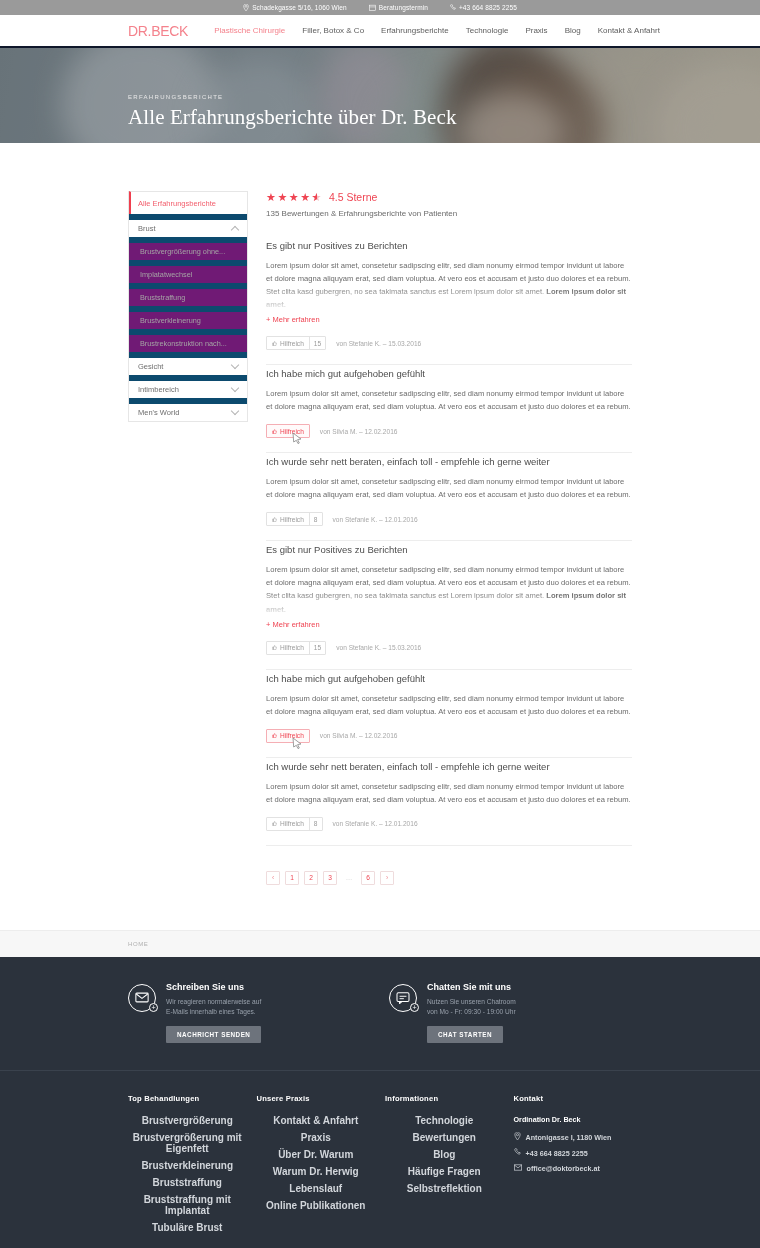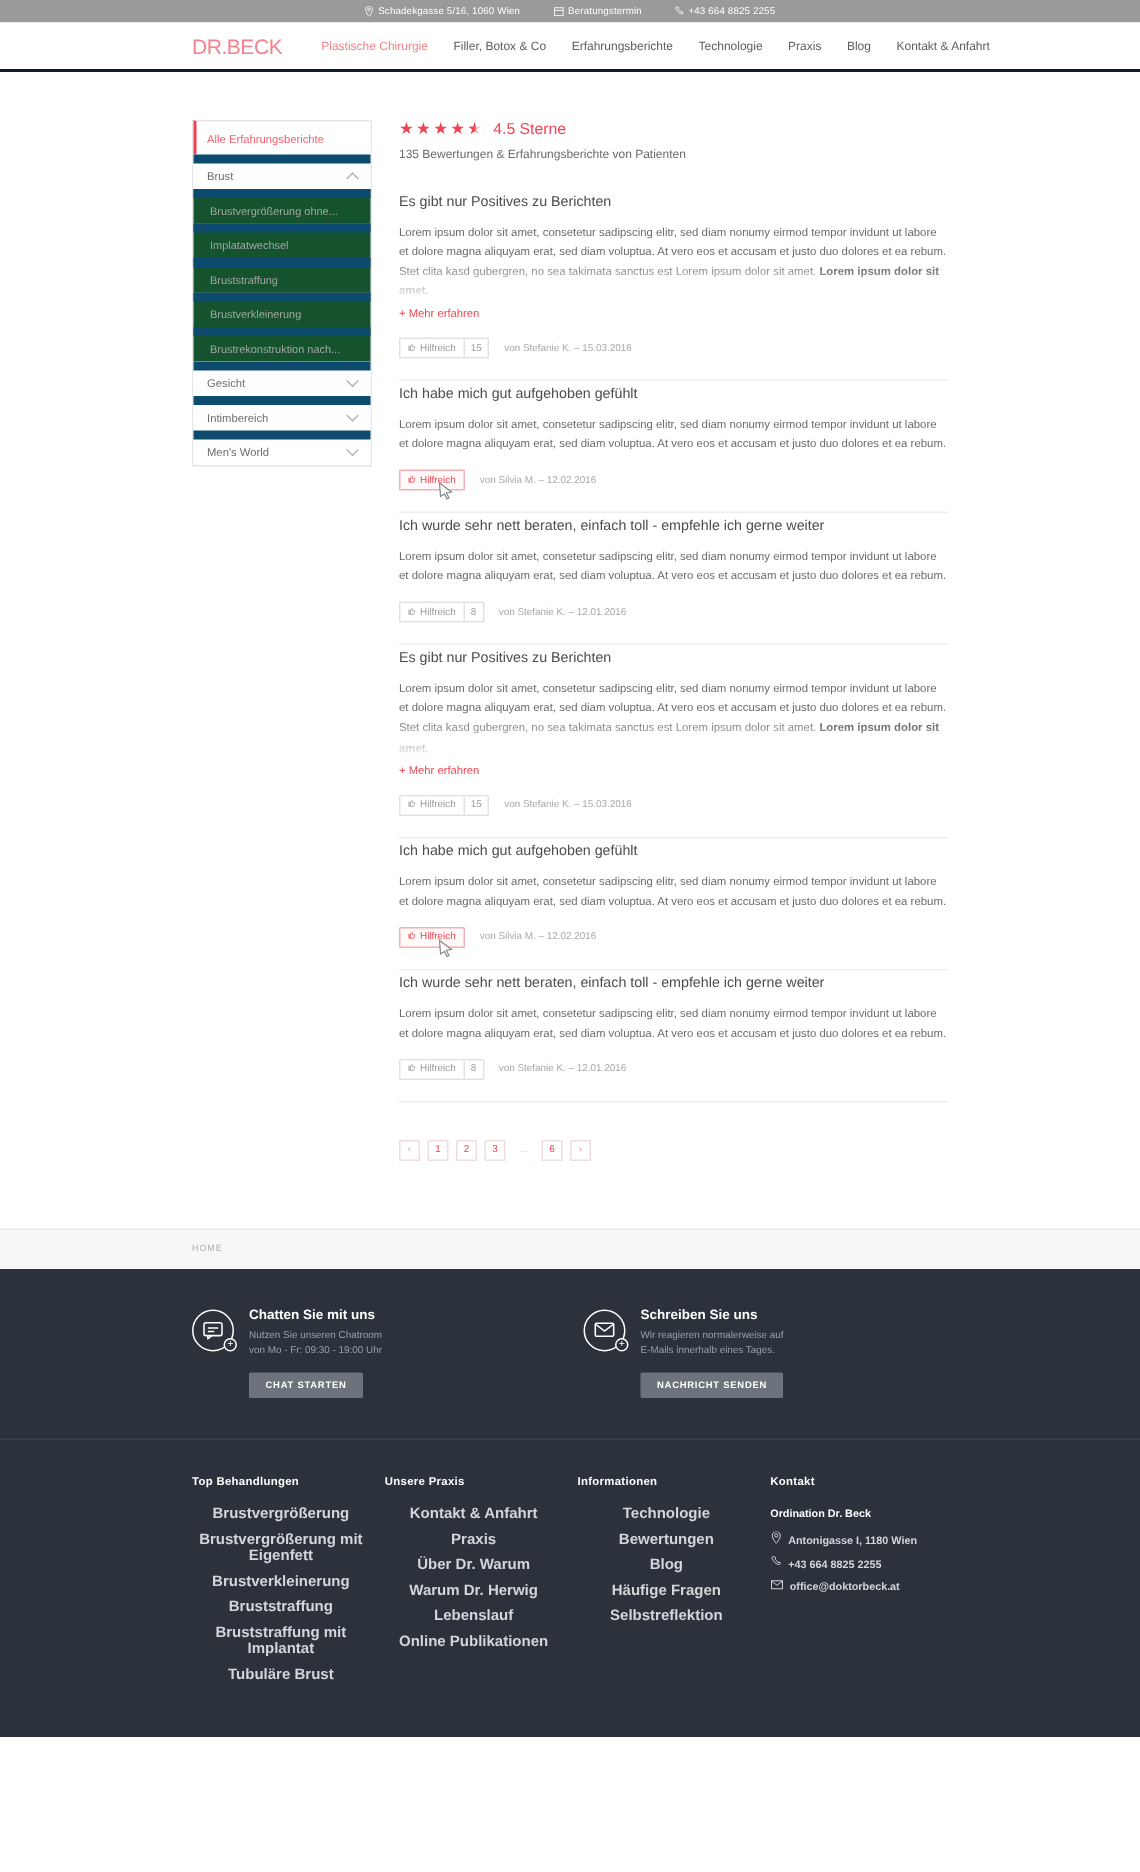--- a/index.html
+++ b/index.html
@@ -92,21 +92,21 @@
     font-family: "Liberation Serif", serif;
     font-size: 21px;
     color: #ffffff;
     font-weight: 400;
     letter-spacing: .1px;
   }
 
   
   .main {
     display: flex;
-    padding: 32px 128px 0 128px;
+    padding: 48px 128px 0 128px;
     align-items: flex-start;
     background: #fff;
     padding-bottom: 45px;
   }
 
   
   .sidebar {
     width: 120px;
     flex: 0 0 120px;
     border: 1px solid #e6e6e6;
@@ -126,21 +126,21 @@
     background: #fff;
     cursor: pointer;
   }
   .side-item:first-child { border-top: 1px solid #e6e6e6; }
   .side-item.active {
     color: #f2606e;
     border-left: 2px solid #ef3f4f;
     padding-left: 7px;
   }
   .side-item.sub {
-    background: #14532d;
+    background: #701a75;
     color: #a5a5a5;
     padding-left: 11px;
     font-size: 7.3px;
   }
   .chev {
     width: 6px; height: 6px;
     border-right: 1px solid #b4b4b4;
     border-bottom: 1px solid #b4b4b4;
     transform: rotate(45deg);
     margin-top: -3px;
@@ -349,20 +349,38 @@
       <a href="#" class="active">Plastische Chirurgie</a>
       <a href="#">Filler, Botox &amp; Co</a>
       <a href="#">Erfahrungsberichte</a>
       <a href="#">Technologie</a>
       <a href="#">Praxis</a>
       <a href="#">Blog</a>
       <a href="#">Kontakt &amp; Anfahrt</a>
     </div>
   </div>
 
+  <div class="hero">
+    <div class="hero-bg">
+      <div class="blur-shape s1"></div>
+        <div class="blur-shape s2"></div>
+      <div class="blur-shape s3"></div>
+        <div class="blur-shape s4"></div>
+      <div class="blur-shape s7"></div>
+        <div class="blur-shape s8"></div>
+      <div class="blur-shape s5"></div>
+        <div class="blur-shape s6"></div>
+      <div class="blur-shape s9"></div>
+    </div>
+    <div class="hero-overlay"></div>
+    <div class="hero-inner">
+      <div class="hero-eyebrow">ERFAHRUNGSBERICHTE</div>
+      <h1 class="hero-title">Alle Erfahrungsberichte über Dr. Beck</h1>
+    </div>
+  </div>
 
   <div class="main">
 
     <div class="sidebar">
       <div class="side-item active">
         <span>Alle Erfahrungsberichte</span>
       </div>
       <div class="side-item">
         <span>Brust</span>
         <span class="chev up"></span>
@@ -563,49 +581,49 @@
 
   <div class="crumbstrip">
     <span>HOME</span>
   </div>
 
   <div class="footer">
 
     <div class="contact-row">
       <div class="contact-card">
         <div class="cc-icon">
+          <svg width="14" height="11" viewBox="0 0 16 12">
+              <rect x="1" y="1" width="14" height="10" rx="1" fill="none" stroke="#fff" stroke-width="1.2"></rect>
+              <path d="M1.5 2l6.5 5 6.5-5" fill="none" stroke="#fff" stroke-width="1.2"></path>
+            </svg>
+          <span class="cc-plus">+</span>
+        </div>
+        <div>
+          <div class="cc-title">Schreiben Sie uns</div>
+          <div class="cc-desc">Wir reagieren normalerweise auf</div>
+          <div class="cc-desc">E-Mails innerhalb eines Tages.</div>
+          <button class="cc-btn">NACHRICHT SENDEN</button>
+        </div>
+      </div>
+
+      <div class="contact-card">
+        <div class="cc-icon">
           <svg width="14" height="12" viewBox="0 0 16 14">
               <rect x="1" y="1" width="14" height="10" rx="1.5" fill="none" stroke="#fff" stroke-width="1.2"></rect>
               <path d="M4 11l0 2.5L7 11" fill="none" stroke="#fff" stroke-width="1.2"></path>
               <line x1="4" y1="5" x2="12" y2="5" stroke="#fff" stroke-width="1.1"></line>
               <line x1="4" y1="7.8" x2="9" y2="7.8" stroke="#fff" stroke-width="1.1"></line>
             </svg>
           <span class="cc-plus">+</span>
         </div>
         <div>
           <div class="cc-title">Chatten Sie mit uns</div>
           <div class="cc-desc">Nutzen Sie unseren Chatroom</div>
           <div class="cc-desc">von Mo - Fr: 09:30 - 19:00 Uhr</div>
           <button class="cc-btn">CHAT STARTEN</button>
-        </div>
-      </div>
-
-      <div class="contact-card">
-        <div class="cc-icon">
-          <svg width="14" height="11" viewBox="0 0 16 12">
-              <rect x="1" y="1" width="14" height="10" rx="1" fill="none" stroke="#fff" stroke-width="1.2"></rect>
-              <path d="M1.5 2l6.5 5 6.5-5" fill="none" stroke="#fff" stroke-width="1.2"></path>
-            </svg>
-          <span class="cc-plus">+</span>
-        </div>
-        <div>
-          <div class="cc-title">Schreiben Sie uns</div>
-          <div class="cc-desc">Wir reagieren normalerweise auf</div>
-          <div class="cc-desc">E-Mails innerhalb eines Tages.</div>
-          <button class="cc-btn">NACHRICHT SENDEN</button>
         </div>
       </div>
 
     </div>
 
     <div class="links-row">
       <div class="lcol">
         <h4>Top Behandlungen</h4>
         <a href="#">Brustvergrößerung</a>
         <a href="#">Brustvergrößerung mit Eigenfett</a>

